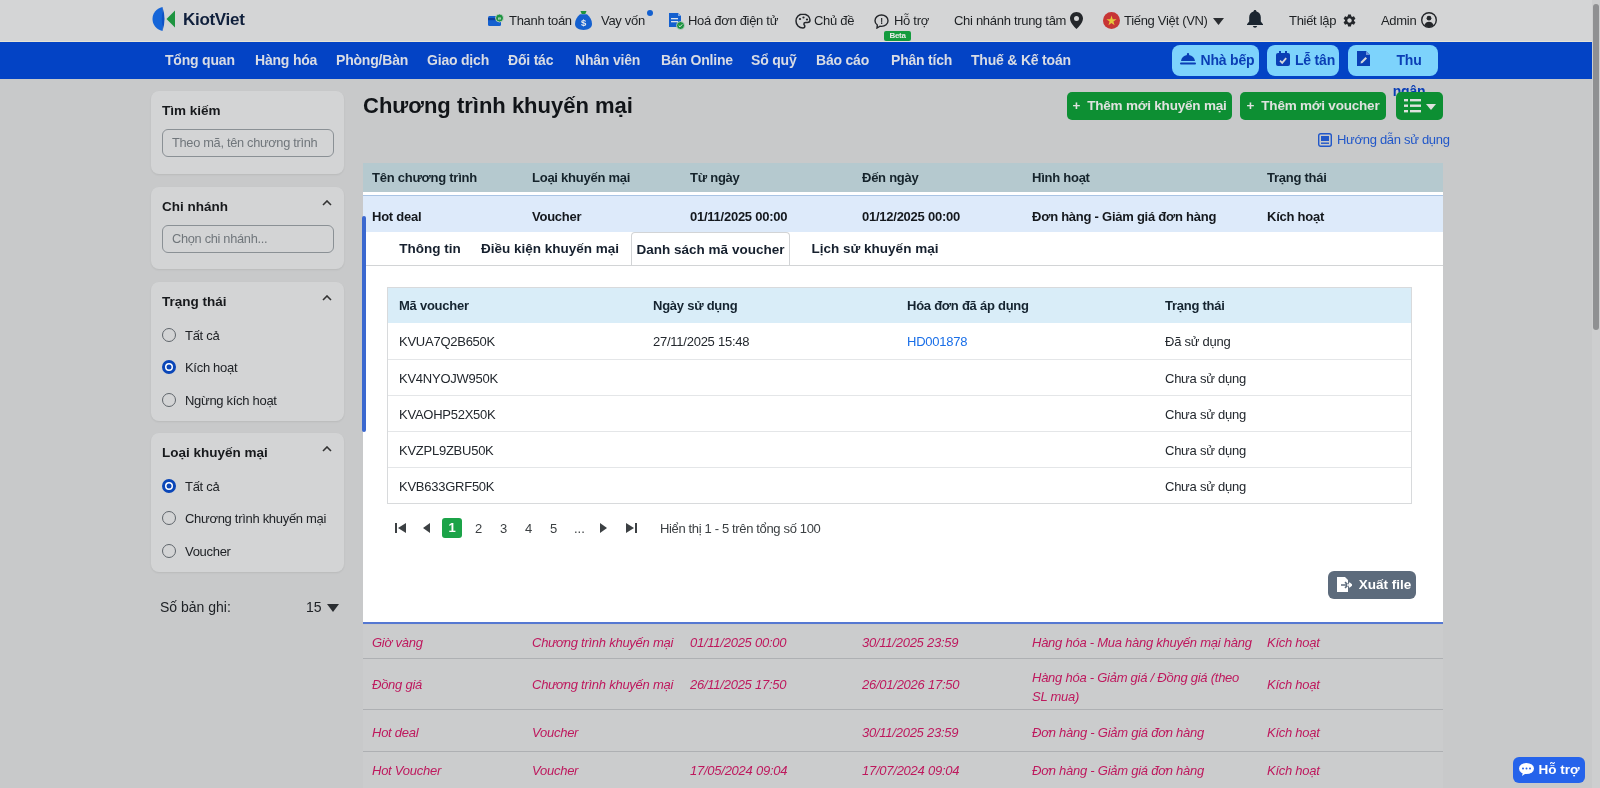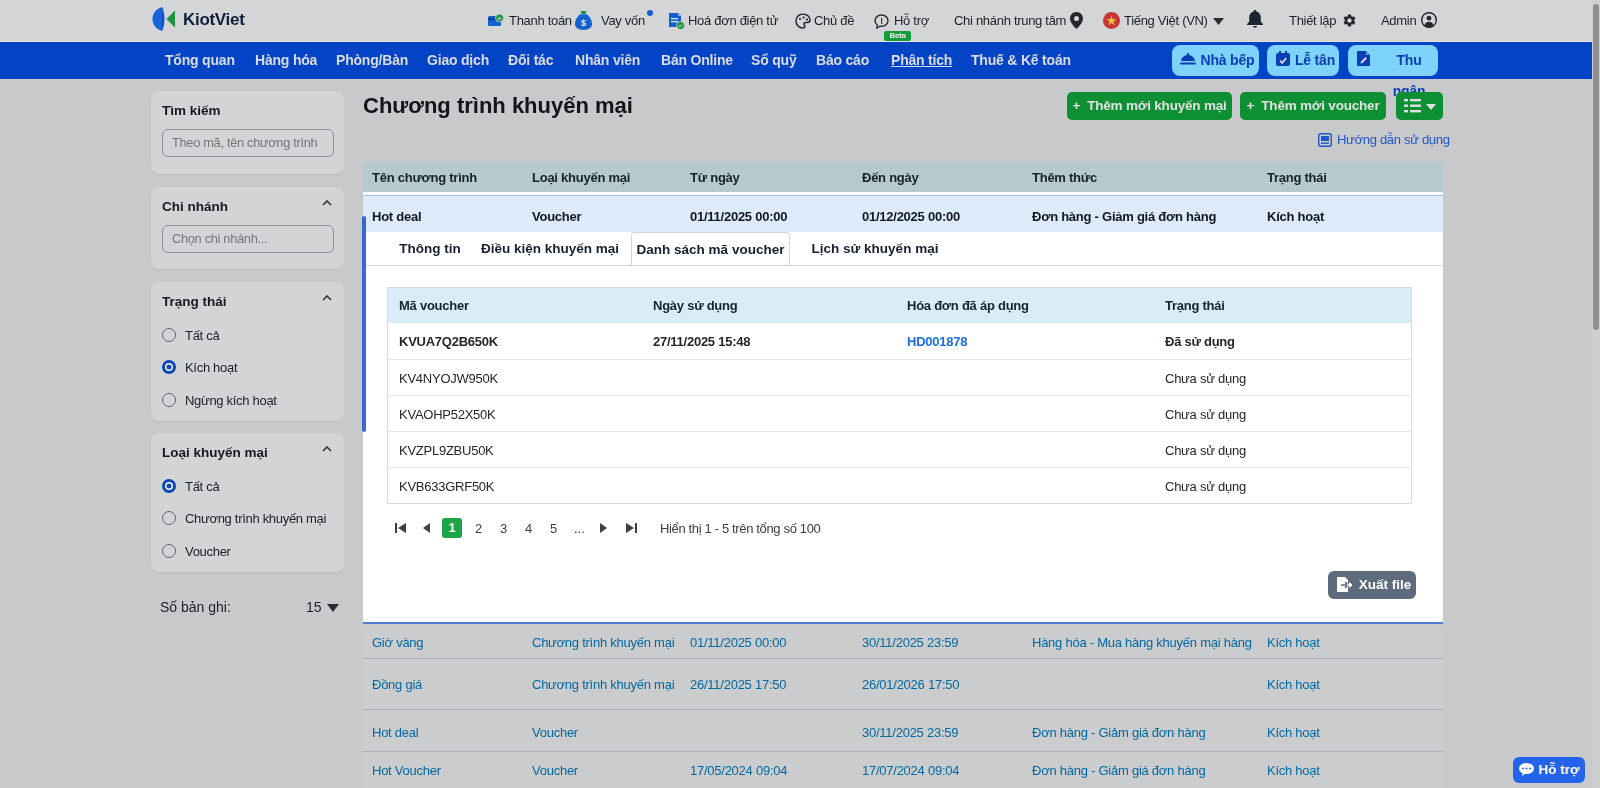--- a/index.html
+++ b/index.html
@@ -56,21 +56,21 @@
 
 #pag { position:absolute; left:24px; top:323px; width:1000px; height:32px; }
 #pag .pi { position:absolute; top:6px; font-size:13px; color:#3c4043; }
 #pag .pa { position:absolute; top:8px; }
 #pag #p1 { position:absolute; left:55px; top:3px; width:20px; height:20px; background:#1ba348; border-radius:3px; color:#fff; font-weight:bold; font-size:13px; text-align:center; line-height:20px; }
 
 #export { position:absolute; left:965px; top:379px; width:88px; height:28px; background:#5d6b7c; border-radius:6px; color:#fff; font-weight:bold; font-size:13.5px; line-height:28px; text-align:center; }
 
 
 .mrow { position:absolute; left:363px; width:1080px; background:#cbcccd; border-bottom:1px solid #aeb0b3; }
-.mrow .c { color:#0369a1; }
+.mrow .c { color:#be185d;font-style:italic; }
 
 
 #sbar { position:absolute; left:1592px; top:0; width:8px; height:788px; background:#cdcecf; }
 #sthumb { position:absolute; left:1593px; top:4px; width:6px; height:326px; background:#8f9092; border-radius:3px; }
 
 
 #help { position:absolute; left:1513px; top:757px; width:72px; height:26px; background:#2563eb; border-radius:6px; color:#fff; font-weight:bold; font-size:13.5px; line-height:26px; text-align:center; }
 </style>
 </head>
 <body>
@@ -161,21 +161,21 @@
 <div id="nav">
   <div class="m" style="left:165px;">Tổng quan</div>
   <div class="m" style="left:255px;">Hàng hóa</div>
   <div class="m" style="left:336px;">Phòng/Bàn</div>
   <div class="m" style="left:427px;">Giao dịch</div>
   <div class="m" style="left:508px;">Đối tác</div>
   <div class="m" style="left:575px;">Nhân viên</div>
   <div class="m" style="left:661px;">Bán Online</div>
   <div class="m" style="left:751px;">Sổ quỹ</div>
   <div class="m" style="left:816px;">Báo cáo</div>
-  <div class="m" style="left:891px;text-decoration:underline;">Phân tích</div>
+  <div class="m" style="left:891px;">Phân tích</div>
   <div class="m" style="left:971px;">Thuế &amp; Kế toán</div>
   <div class="navbtn" style="left:1172px; width:87px; padding-left:24px;">Nhà bếp</div>
   <svg class="abs" style="left:1180px; top:11px;" width="16" height="14" viewBox="0 0 16 14">
       <path d="M8 0 a1.2 1.2 0 0 1 1.2 1.2 L9 2 C12.3 2.4 14.6 4.7 15 8 H1 C1.4 4.7 3.7 2.4 7 2 L6.8 1.2 A1.2 1.2 0 0 1 8 0 Z" fill="#0a3eb5"></path>
       <rect x="0" y="9.5" width="16" height="2" rx="1" fill="#0a3eb5"></rect>
     </svg>
   <div class="navbtn" style="left:1267px; width:72px; padding-left:24px;">Lễ tân</div>
   <svg class="abs" style="left:1276px; top:9px;" width="14" height="15" viewBox="0 0 14 15">
       <rect x="0" y="2" width="14" height="13" rx="2" fill="#0a3eb5"></rect>
       <rect x="3" y="0" width="2" height="4" fill="#0a3eb5"></rect>
@@ -251,21 +251,21 @@
   <rect x="3" y="3" width="8" height="5" fill="#2157c9"></rect>
   <rect x="3" y="9.5" width="8" height="1.4" fill="#2157c9"></rect>
 </svg>
 <div id="guide">Hướng dẫn sử dụng</div>
 
 <div id="mhead">
   <div style="left:9px;">Tên chương trình</div>
   <div style="left:169px;">Loại khuyến mại</div>
   <div style="left:327px;">Từ ngày</div>
   <div style="left:499px;">Đến ngày</div>
-  <div style="left:669px;">Thêm thức</div>
+  <div style="left:669px;">Hình hoạt</div>
   <div style="left:904px;">Trạng thái</div>
 </div>
 
 <div id="panel">
   <div id="hotrow">
     <div class="c" style="left:9px;">Hot deal</div>
     <div class="c" style="left:169px;">Voucher</div>
     <div class="c" style="left:327px;">01/11/2025 00:00</div>
     <div class="c" style="left:499px;">01/12/2025 00:00</div>
     <div class="c" style="left:669px;">Đơn hàng - Giảm giá đơn hàng</div>
@@ -279,21 +279,21 @@
   </div>
   <div id="lscroll"></div>
 
   <div id="vtab">
     <div class="hr">
       <div style="left:11px;">Mã voucher</div>
       <div style="left:265px;">Ngày sử dụng</div>
       <div style="left:519px;">Hóa đơn đã áp dụng</div>
       <div style="left:777px;">Trạng thái</div>
     </div>
-    <div class="r" style="border-top:none;font-weight:bold;">
+    <div class="r" style="border-top:none;">
       <div style="left:11px;">KVUA7Q2B650K</div>
       <div style="left:265px;">27/11/2025 15:48</div>
       <div class="link" style="left:519px;">HD001878</div>
       <div style="left:777px;">Đã sử dụng</div>
     </div>
     <div class="r">
         <div style="left:11px;">KV4NYOJW950K</div>
         <div style="left:777px;">Chưa sử dụng</div>
       </div>
     <div class="r">
@@ -346,20 +346,21 @@
   <div class="c" style="left:327px; top:10px;">01/11/2025 00:00</div>
   <div class="c" style="left:499px; top:10px;">30/11/2025 23:59</div>
   <div class="c" style="left:669px; top:10px;">Hàng hóa - Mua hàng khuyến mại hàng</div>
   <div class="c" style="left:904px; top:10px;">Kích hoạt</div>
 </div>
 <div class="mrow" style="top:659px; height:51px;">
   <div class="c" style="left:9px; top:18px;">Đồng giá</div>
   <div class="c" style="left:169px; top:18px;">Chương trình khuyến mại</div>
   <div class="c" style="left:327px; top:18px;">26/11/2025 17:50</div>
   <div class="c" style="left:499px; top:18px;">26/01/2026 17:50</div>
+  <div class="c" style="left:669px; top:9px; line-height:19px;">Hàng hóa - Giảm giá / Đồng giá (theo<br>SL mua)</div>
   <div class="c" style="left:904px; top:18px;">Kích hoạt</div>
 </div>
 <div class="mrow" style="top:710px; height:42px;">
   <div class="c" style="left:9px; top:15px;">Hot deal</div>
   <div class="c" style="left:169px; top:15px;">Voucher</div>
   <div class="c" style="left:499px; top:15px;">30/11/2025 23:59</div>
   <div class="c" style="left:669px; top:15px;">Đơn hàng - Giảm giá đơn hàng</div>
   <div class="c" style="left:904px; top:15px;">Kích hoạt</div>
 </div>
 <div class="mrow" style="top:752px; height:36px; border-bottom:none;">

